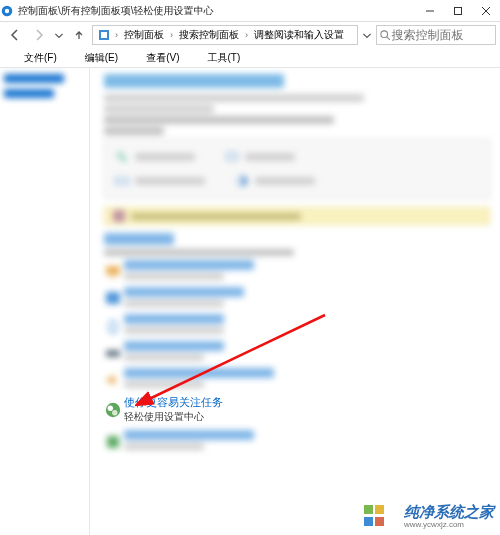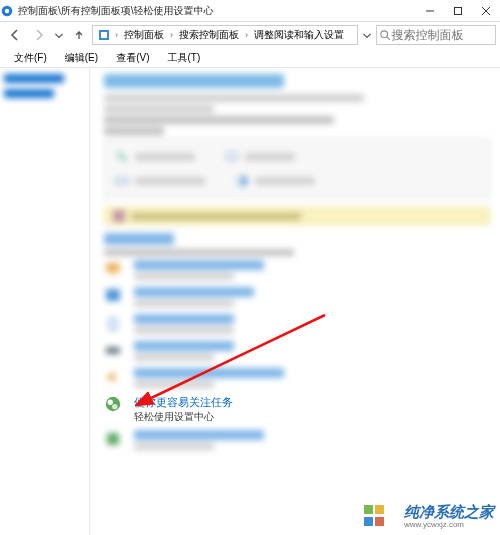--- a/index.html
+++ b/index.html
@@ -13,37 +13,37 @@
   .addrbar { height: 26px; display: flex; align-items: center; gap: 2px; padding: 2px 4px; }
   .navbtn { width: 22px; height: 22px; display:flex; align-items:center; justify-content:center; color:#555; border-radius:2px; }
   .navbtn svg { width:12px; height:12px; }
   .crumbwrap { flex:1; height:20px; border:1px solid #ccc; display:flex; align-items:center; gap:0; padding:0 2px; }
   .crumb-icon { width:14px; height:14px; display:flex; align-items:center; justify-content:center; margin:0 2px; }
   .crumb-sep { color:#666; font-size:9px; padding:0 2px; }
   .crumb-item { font-size:10px; padding:2px 4px; white-space:nowrap; }
   .searchbox { width:120px; height:20px; border:1px solid #ccc; display:flex; align-items:center; padding:0 2px; }
   .searchbox input { border:none; outline:none; font-size:12px; width:100%; color:#888; background:transparent; }
   .search-icon { width:14px; display:flex; align-items:center; justify-content:center; color:#888; }
-  .menubar { height:20px; display:flex; align-items:center; gap:6px; padding:0 8px; border-bottom:1px solid #e5e5e5;text-align:center; }
+  .menubar { height:20px; display:flex; align-items:center; gap:16px; padding:0 18px; border-bottom:1px solid #e5e5e5;text-align:center; }
   .menuitem { font-size:10px; padding:2px 6px; }
   .body { display:flex; height:calc(100% - 68px); }
   .sidebar { width:90px; border-right:1px solid #e8e8e8; padding:6px 4px; }
   .blur { filter: blur(3px); opacity:0.9; }
   .side-link { color:#0066cc; font-size:10px; margin-bottom:6px; display:block; }
   .main { flex:1; padding:6px 10px 10px 14px; overflow:hidden; }
   .heading-blur { height:14px; background:#4aa0dd; width:180px; margin-bottom:6px; opacity:.8; border-radius:2px; }
   .greybar { height:8px; background:#ccc; border-radius:2px; margin:3px 0; }
   .panel { border:1px solid #d9d9d9; background:#f7f7f7; padding:10px; margin:4px 0 8px 0; }
   .panel-row { display:flex; gap:30px; }
   .panel-cell { display:flex; align-items:center; gap:6px; }
   .small-icon { width:14px; height:14px; display:flex; align-items:center; justify-content:center; }
   .yellowbar { background:#f9f0b8; border:1px solid #e8dd90; height:18px; display:flex; align-items:center; padding:0 8px; margin-bottom:8px; }
   .y-icon { width:12px; height:12px; background:#b89; border-radius:2px; margin-right:6px; }
   .section-head { height:12px; width:70px; background:#5aa0e0; opacity:.85; margin:2px 0 4px 0; border-radius:2px; }
-  .item { display:flex; gap:12px; margin:4px 0 2px 0; align-items:flex-start; }
+  .item { display:flex; gap:2px; margin:4px 0 2px 0; align-items:center; }
   .item-icon { width:18px; height:18px; display:flex; align-items:center; justify-content:center; }
   .item-body { flex:1; }
   .link-blur { height:10px; background:#5aa0e0; opacity:.85; border-radius:2px; margin-bottom:3px; }
   .focus-item .link { color:#0066cc; font-size:11px; display:block; }
   .focus-item .desc { color:#333; font-size:10px; }
   .arrow { position:absolute; z-index:5; pointer-events:none; }
   .watermark { position:absolute; right:6px; bottom:6px; display:flex; align-items:center; gap:18px; }
   .wm-logo { width:22px; height:22px; display:flex; flex-wrap:wrap; gap:2px; }
   .wm-sq { width:9px; height:9px; }
   .wm-text { font-size:15px; font-weight:700; font-style:italic; color:#2a6db8; }

